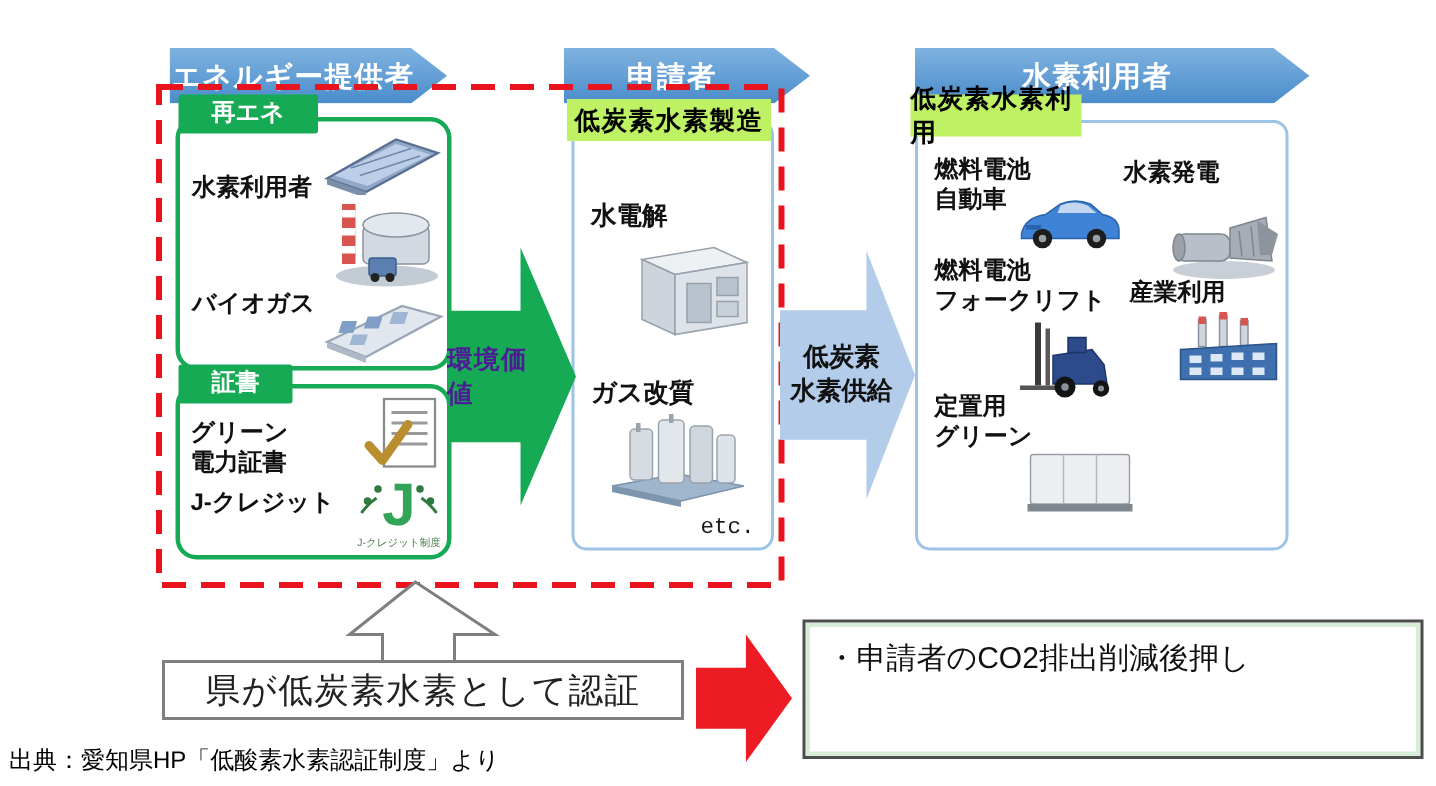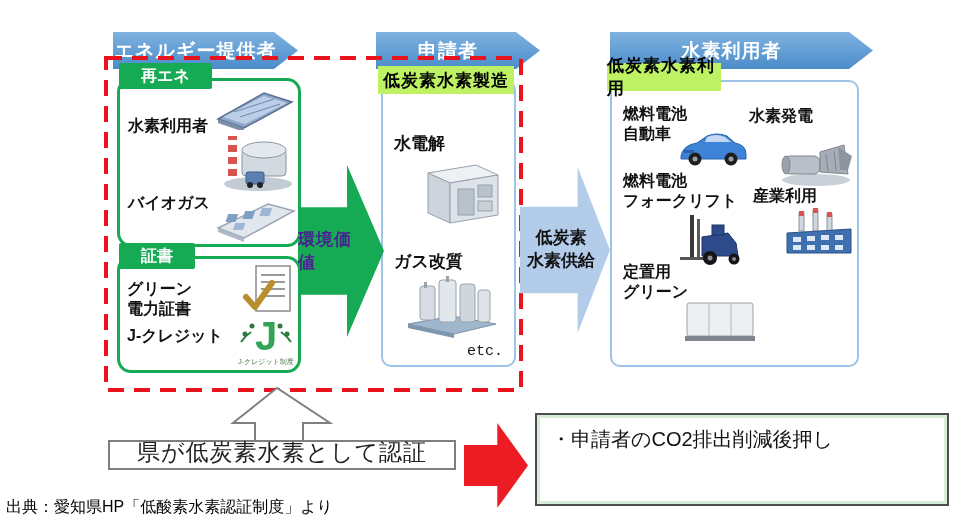--- a/index.html
+++ b/index.html
@@ -49,22 +49,22 @@
     display:flex;align-items:center;justify-content:center;z-index:4;
   }
   .barrow span{color:#111;font-weight:bold;font-size:17px;text-align:center;line-height:1.35;margin-right:8px;}
   .rarrow{
     position:absolute;left:464px;top:423px;width:64px;height:85px;background:#ed1c24;
     clip-path:polygon(0 26%,52% 26%,52% 0,100% 50%,52% 100%,52% 74%,0 74%);z-index:4;
   }
 
   
   .certbox{
-    position:absolute;left:108px;top:440px;width:348px;height:30px;background:#fff;
-    border:2px solid #7f7f7f;display:flex;align-items:flex-end;justify-content:center;
+    position:absolute;left:108px;top:440px;width:348px;height:40px;background:#fff;
+    border:2px solid #7f7f7f;display:flex;align-items:center;justify-content:center;
     font-size:23px;letter-spacing:1px;color:#222;box-sizing:border-box;
   }
 
   
   .outbox{
     position:absolute;left:535px;top:413px;width:414px;height:93px;background:#fff;
     border:2px solid #4d4d4d;box-shadow:inset 0 0 0 3px #d8edd8;box-sizing:border-box;
     padding:10px 12px 0 14px;font-size:20px;line-height:1.42;color:#111;
   }
 

